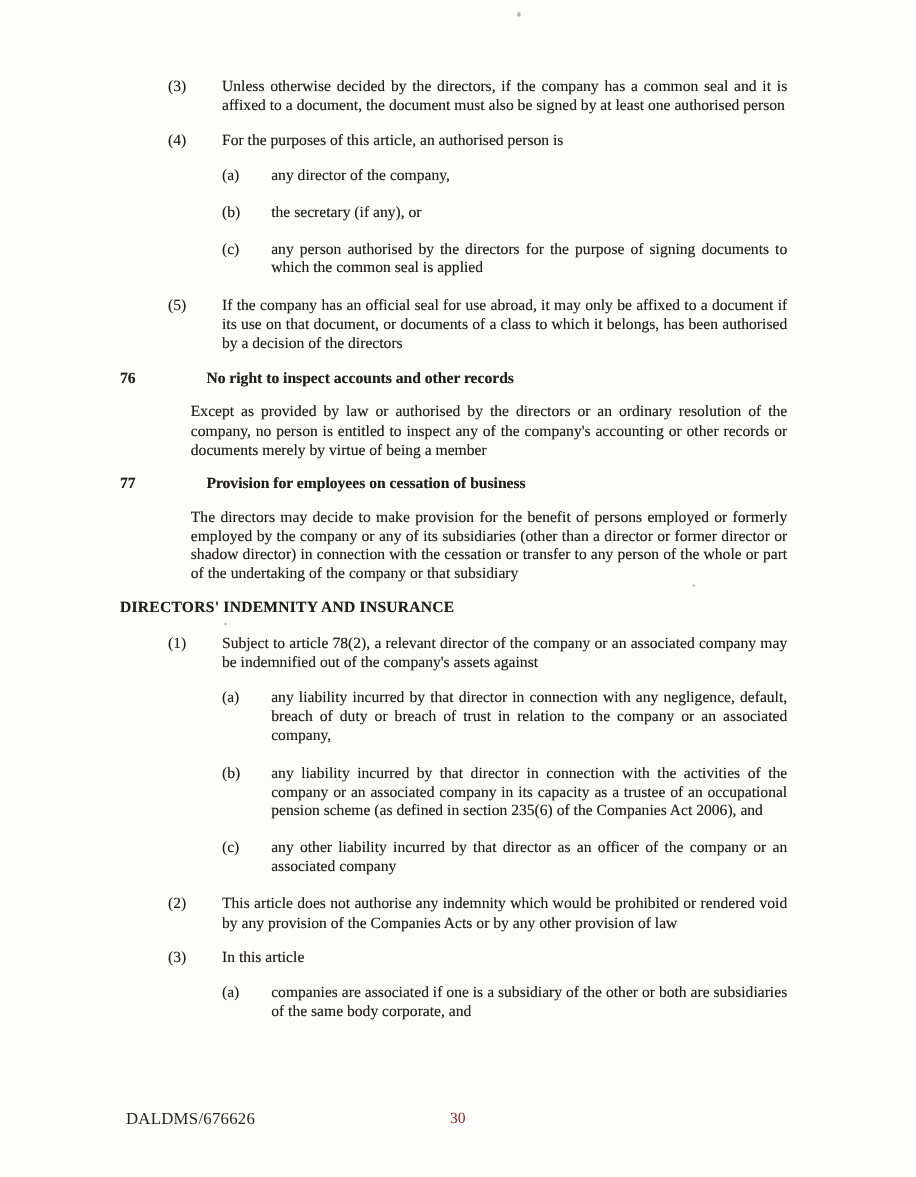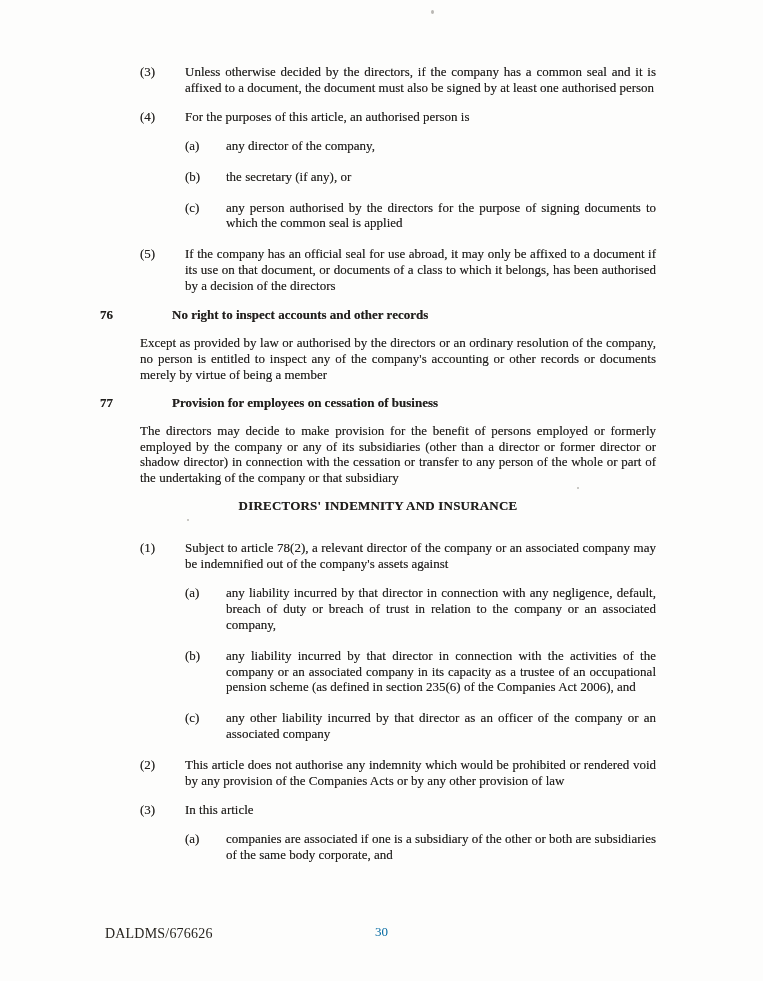--- a/index.html
+++ b/index.html
@@ -39,50 +39,49 @@
   .sec {
     display: grid;
     grid-template-columns: 40px 1fr;
     font-weight: bold;
     margin-bottom: 12px;
     gap: 32px;
   }
   .sec .num { font-weight: bold; }
   
   .bodypara {
-    margin-left: 40px;
+    margin-left: 59px;
     text-align: justify;
     margin-bottom: 12px;
   }
   .part-head {
     font-weight: bold;
     letter-spacing: 0.2px;
-    margin-bottom: 26px;
-    text-align: center;
+    margin-bottom: 14px;
   }
   .just { text-align: justify; }
   .marker { display: block; }
   .footer-ref {
     position: absolute;
     left: 105px;
     top: 926px;
     font-family: "Liberation Serif", "DejaVu Serif", serif;
     font-size: 14px;
     color: #27241f;
     letter-spacing: 0.2px;
   }
   .footer-page {
     position: absolute;
     left: 0;
     top: 924px;
     width: 763px;
     text-align: center;
     font-family: "Liberation Serif", "DejaVu Serif", serif;
     font-size: 13px;
-    color: #0369a1;
+    color: #7f1d1d;
   }
   .speck {
     position: absolute;
     background: #b9b7b3;
     border-radius: 50%;
   }
   .speck1 { left: 431px; top: 10px;  width: 3px; height: 4px; }
   .speck2 { left: 577px; top: 487px; width: 2px; height: 2px; }
   .speck3 { left: 187px; top: 519px; width: 2px; height: 2px; }
 </style>

